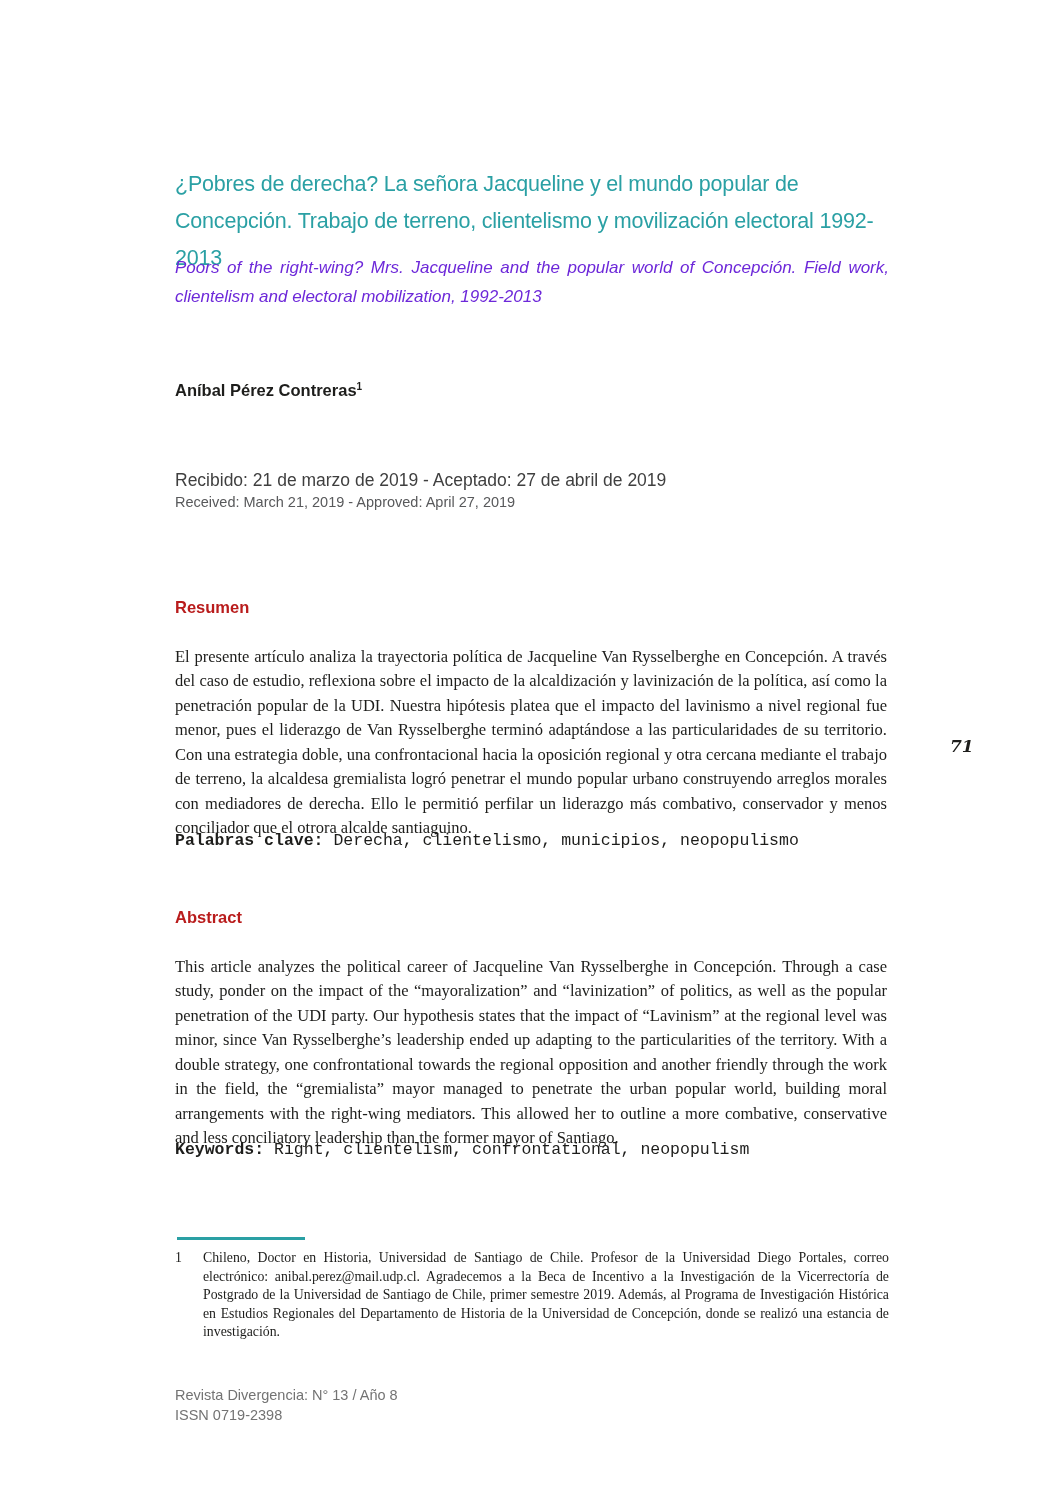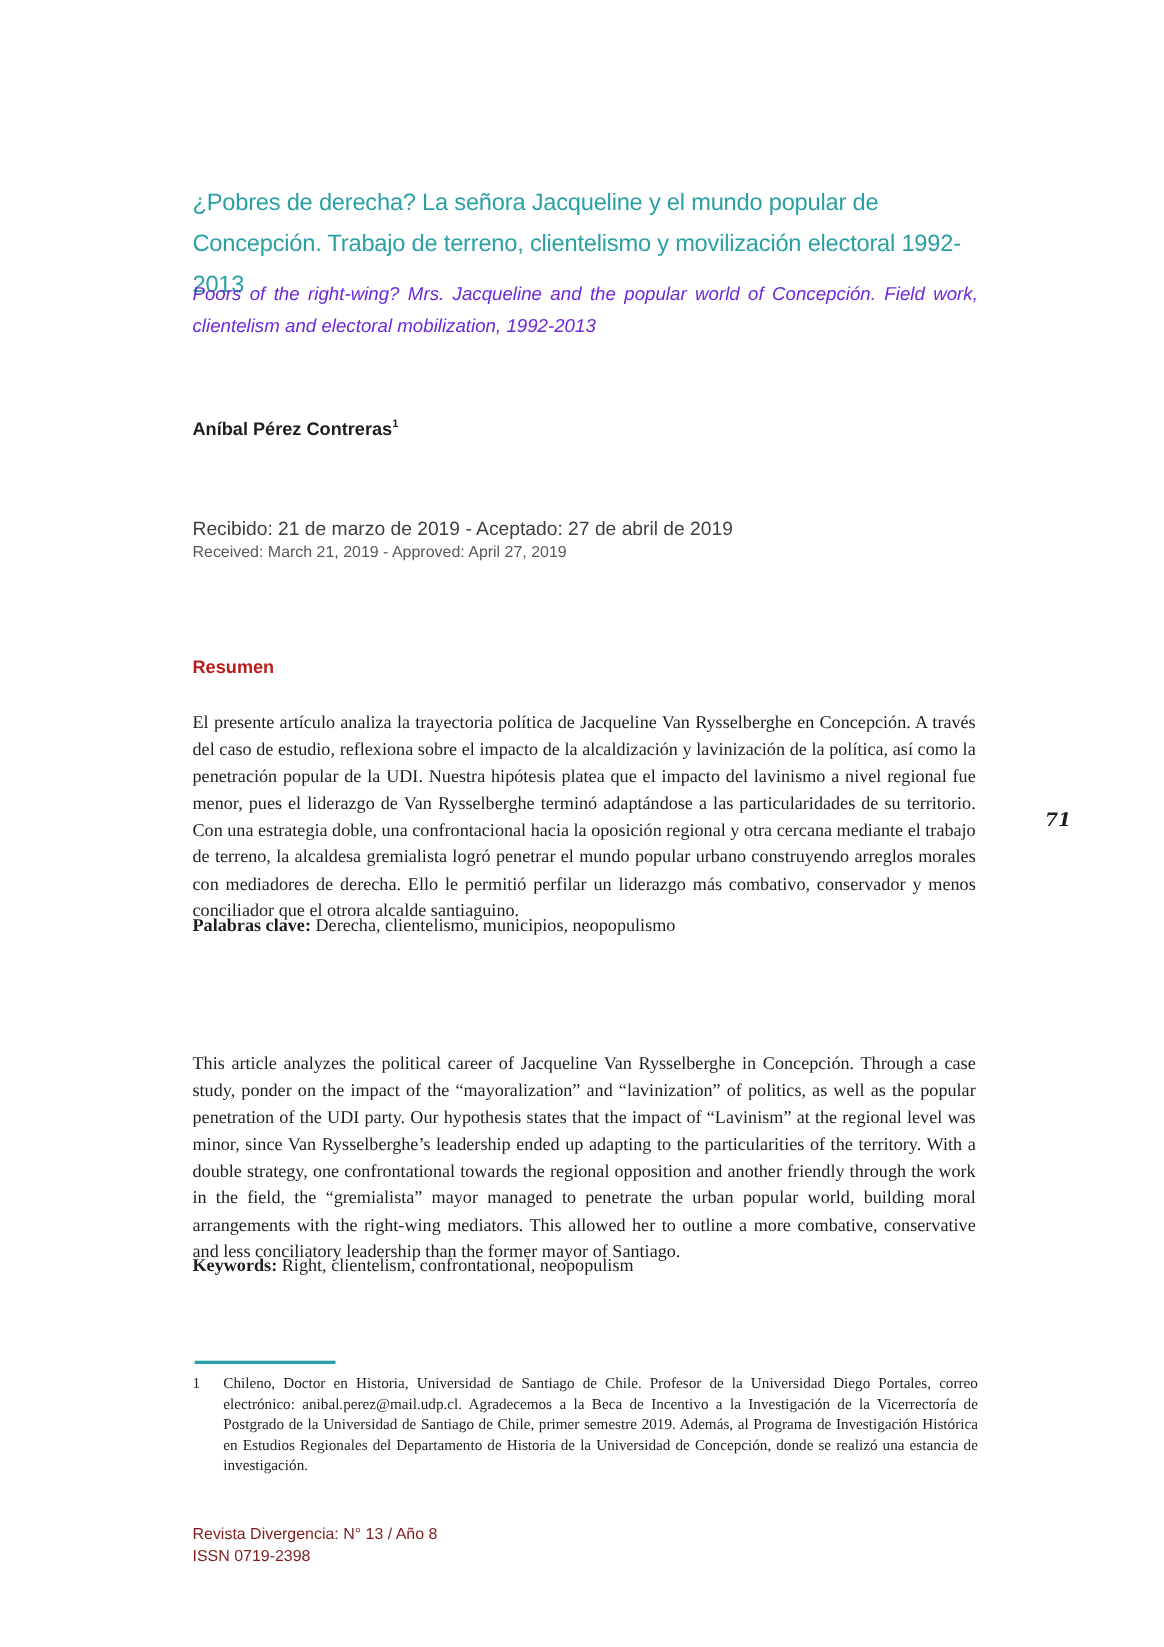--- a/index.html
+++ b/index.html
@@ -71,21 +71,21 @@
     font-size: 16.5px;
     line-height: 24.5px;
     color: #1d1d1b;
     text-align: justify;
   }
   .resumen-body { top: 628px; }
   .abstract-body { top: 938px; }
 
   .keywords-line {
     left: 175px; width: 712px;
-    font-family: Liberation Serif, serif;
+    font-family: Liberation Mono, monospace;
     font-size: 16.5px;
     color: #1d1d1b;
   }
   .resumen-keywords { top: 814px; }
   .abstract-keywords { top: 1123px; }
   .kw-label { font-weight: bold; }
 
   .page-number {
     left: 950px; top: 736px;
     font-family: "DejaVu Serif", serif;
@@ -113,21 +113,21 @@
   }
   .footnote-text {
     flex: 1;
     text-align: justify;
   }
 
   .footer {
     left: 175px; top: 1386px; width: 500px;
     font-size: 14.5px;
     line-height: 19.5px;
-    color: #7f1d1d;
+    color: #737373;
   }
 </style>
 </head>
 <body>
 
 <div class="page">
 
   <h1 class="abs title-es">¿Pobres de derecha? La señora Jacqueline y el mundo popular de Concepción. Trabajo de terreno, clientelismo y movilización electoral 1992-2013</h1>
 
   <p class="abs title-en">Poors of the right-wing? Mrs. Jacqueline and the popular world of Concepción. Field work, clientelism and electoral mobilization, 1992-2013</p>
@@ -139,20 +139,21 @@
   <p class="abs dates-en">Received: March 21, 2019 - Approved: April 27, 2019</p>
 
   <h2 class="abs section-heading resumen-heading">Resumen</h2>
 
   <p class="abs body-text resumen-body">El presente artículo analiza la trayectoria política de Jacqueline Van Rysselberghe en Concepción. A través del caso de estudio, reflexiona sobre el impacto de la alcaldización y lavinización de la política, así como la penetración popular de la UDI. Nuestra hipótesis platea que el impacto del lavinismo a nivel regional fue menor, pues el liderazgo de Van Rysselberghe terminó adaptándose a las particularidades de su territorio. Con una estrategia doble, una confrontacional hacia la oposición regional y otra cercana mediante el trabajo de terreno, la alcaldesa gremialista logró penetrar el mundo popular urbano construyendo arreglos morales con mediadores de derecha. Ello le permitió perfilar un liderazgo más combativo, conservador y menos conciliador que el otrora alcalde santiaguino.</p>
 
   <p class="abs keywords-line resumen-keywords"><span class="kw-label">Palabras clave:</span><span> Derecha, clientelismo, municipios, neopopulismo</span></p>
 
   <span class="abs page-number">71</span>
 
+  <h2 class="abs section-heading abstract-heading">Abstract</h2>
 
   <p class="abs body-text abstract-body">This article analyzes the political career of Jacqueline Van Rysselberghe in Concepción. Through a case study, ponder on the impact of the “mayoralization” and “lavinization” of politics, as well as the popular penetration of the UDI party. Our hypothesis states that the impact of “Lavinism” at the regional level was minor, since Van Rysselberghe’s leadership ended up adapting to the particularities of the territory. With a double strategy, one confrontational towards the regional opposition and another friendly through the work in the field, the “gremialista” mayor managed to penetrate the urban popular world, building moral arrangements with the right-wing mediators. This allowed her to outline a more combative, conservative and less conciliatory leadership than the former mayor of Santiago.</p>
 
   <p class="abs keywords-line abstract-keywords"><span class="kw-label">Keywords:</span><span> Right, clientelism, confrontational, neopopulism</span></p>
 
   <div class="abs footnote-rule"></div>
 
   <div class="abs footnote">
     <span class="footnote-num">1</span>
     <span class="footnote-text">Chileno, Doctor en Historia, Universidad de Santiago de Chile. Profesor de la Universidad Diego Portales, correo electrónico: anibal.perez@mail.udp.cl. Agradecemos a la Beca de Incentivo a la Investigación de la Vicerrectoría de Postgrado de la Universidad de Santiago de Chile, primer semestre 2019. Además, al Programa de Investigación Histórica en Estudios Regionales del Departamento de Historia de la Universidad de Concepción, donde se realizó una estancia de investigación.</span>

